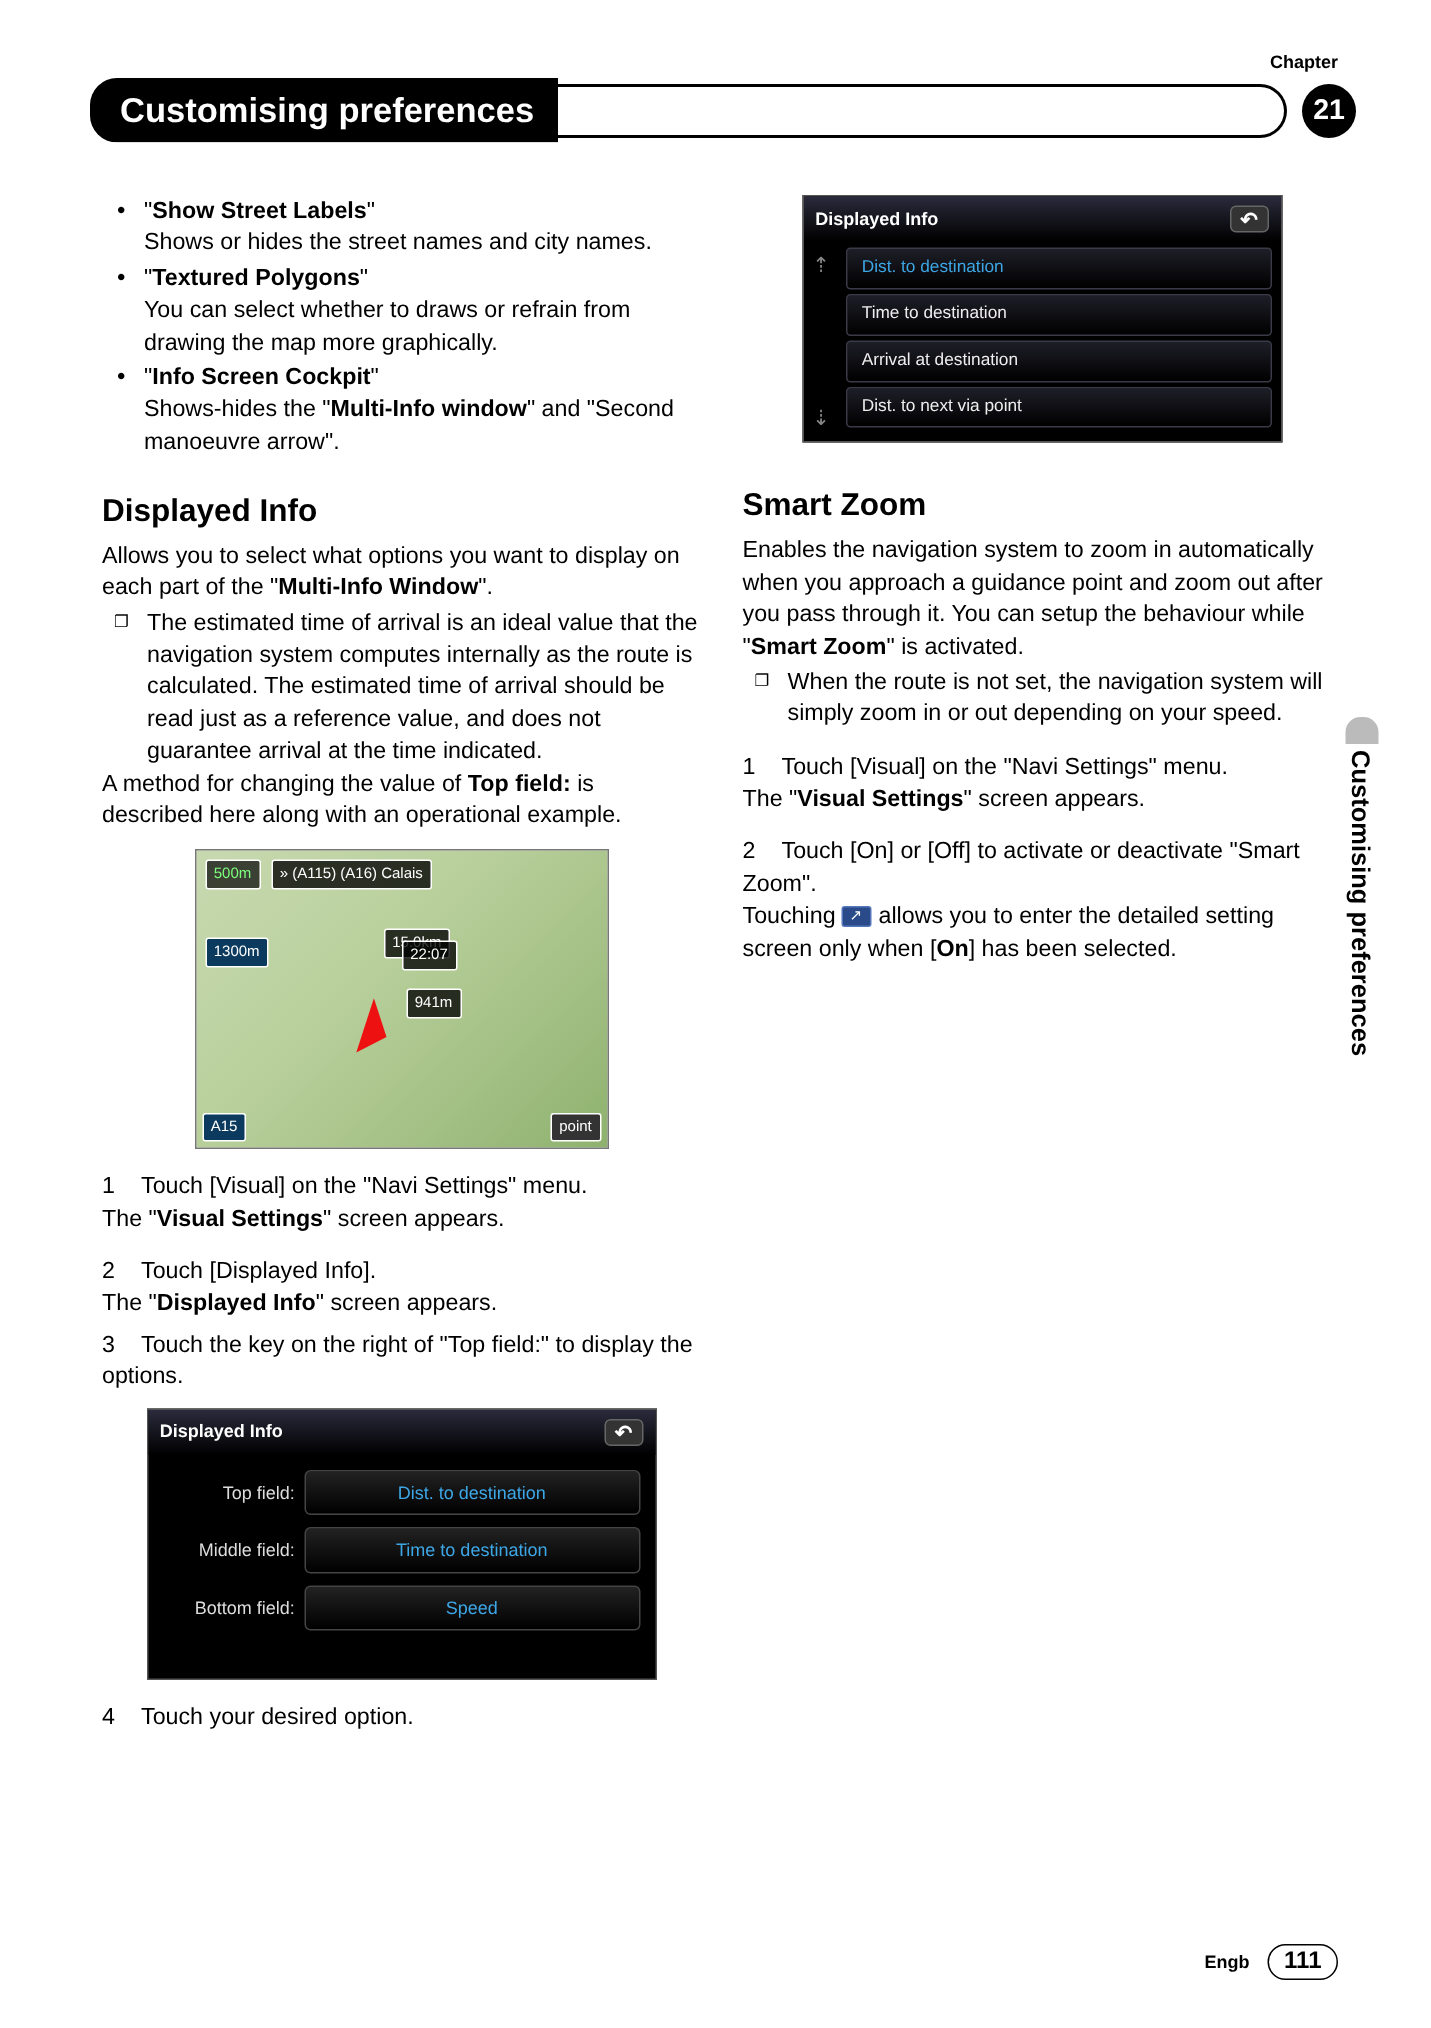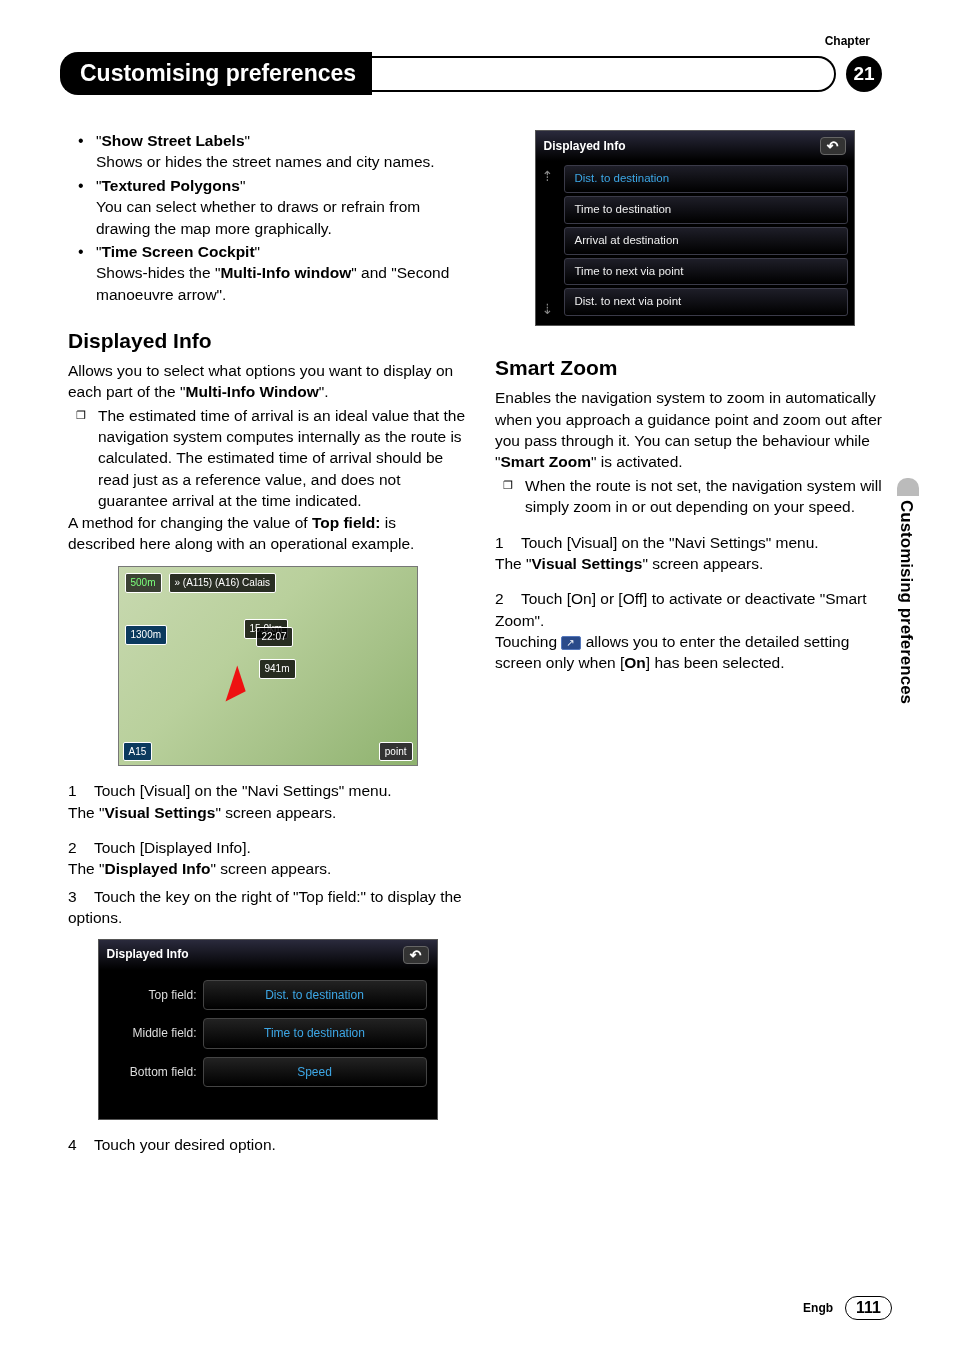--- a/index.html
+++ b/index.html
@@ -8,21 +8,21 @@
     width: 954px;
     height: 1352px;
     background: #fff;
     position: relative;
     color: #000;
   }
   .page-header {
     position: absolute;
     top: 38px;
     left: 60px;
-    right: 72px;
+    right: 50px;
   }
   .chapter-label {
     position: absolute;
     right: 12px;
     top: -4px;
     font-size: 12px;
     font-weight: bold;
   }
   .title-band {
     display: flex;
@@ -80,21 +80,21 @@
   .h2 { font-weight: bold; font-size: 21px; margin-top: 22px; margin-bottom: 4px; }
   .para { margin-bottom: 2px; }
   .note-list { list-style: none; padding-left: 30px; }
   .note-list li { position: relative; }
   .note-list li::before { content: "❐"; position: absolute; left: -22px; top: 3px; font-size: 11px; }
   .step { font-weight: normal; margin-top: 14px; }
   .step .num { display: inline-block; width: 26px; }
   .after { margin-bottom: 2px; }
   .b { font-weight: bold; }
   .map-placeholder {
-    width: 300px;
+    width: 276px;
     height: 200px;
     margin: 12px auto 10px auto;
     background: linear-gradient(135deg,#c8d9b0 0%,#b9d09c 40%,#a5c187 70%,#8eb26e 100%);
     border: 1px solid #777;
     position: relative;
     break-inside: avoid;
   }
   .map-callout {
     position: absolute;
     background: rgba(0,0,0,0.78);
@@ -233,21 +233,21 @@
   <ul class="bullet-list">
     <li>
       "<span class="opt-title">Show Street Labels</span>"
       <span class="opt-desc">Shows or hides the street names and city names.</span>
     </li>
     <li>
       "<span class="opt-title">Textured Polygons</span>"
       <span class="opt-desc">You can select whether to draws or refrain from drawing the map more graphically.</span>
     </li>
     <li>
-      "<span class="opt-title">Time Screen Cockpit</span>"
+      "<span class="opt-title">Info Screen Cockpit</span>"
       <span class="opt-desc"><span>Shows-hides the "</span><span class="b">Multi-Info window</span><span>" and "Second manoeuvre arrow".</span></span>
     </li>
   </ul>
 
   <div class="h2">Displayed Info</div>
   <p class="para"><span>Allows you to select what options you want to display on each part of the "</span><span class="b">Multi-Info Window</span><span>".</span></p>
   <ul class="note-list">
     <li>The estimated time of arrival is an ideal value that the navigation system computes internally as the route is calculated. The estimated time of arrival should be read just as a reference value, and does not guarantee arrival at the time indicated.</li>
   </ul>
   <p class="para"><span>A method for changing the value of </span><span class="b">Top field:</span><span> is described here along with an operational example.</span></p>
@@ -302,21 +302,20 @@
   <div class="device-screen" style="width:320px">
     <div class="ds-header">
       <span>Displayed Info</span>
       <span class="back-icon">↶</span>
     </div>
     <div class="ds2-body">
       <span class="ds2-scroll-up">⇡</span>
       <div class="ds2-item selected">Dist. to destination</div>
       <div class="ds2-item">Time to destination</div>
       <div class="ds2-item">Arrival at destination</div>
-      <div class="ds2-item">Time to next via point</div>
       <div class="ds2-item">Dist. to next via point</div>
       <span class="ds2-scroll-down">⇣</span>
     </div>
   </div>
 
   <div class="h2" style="margin-top:28px">Smart Zoom</div>
   <p class="para"><span>Enables the navigation system to zoom in automatically when you approach a guidance point and zoom out after you pass through it. You can setup the behaviour while "</span><span class="b">Smart Zoom</span><span>" is activated.</span></p>
   <ul class="note-list">
     <li>When the route is not set, the navigation system will simply zoom in or out depending on your speed.</li>
   </ul>

